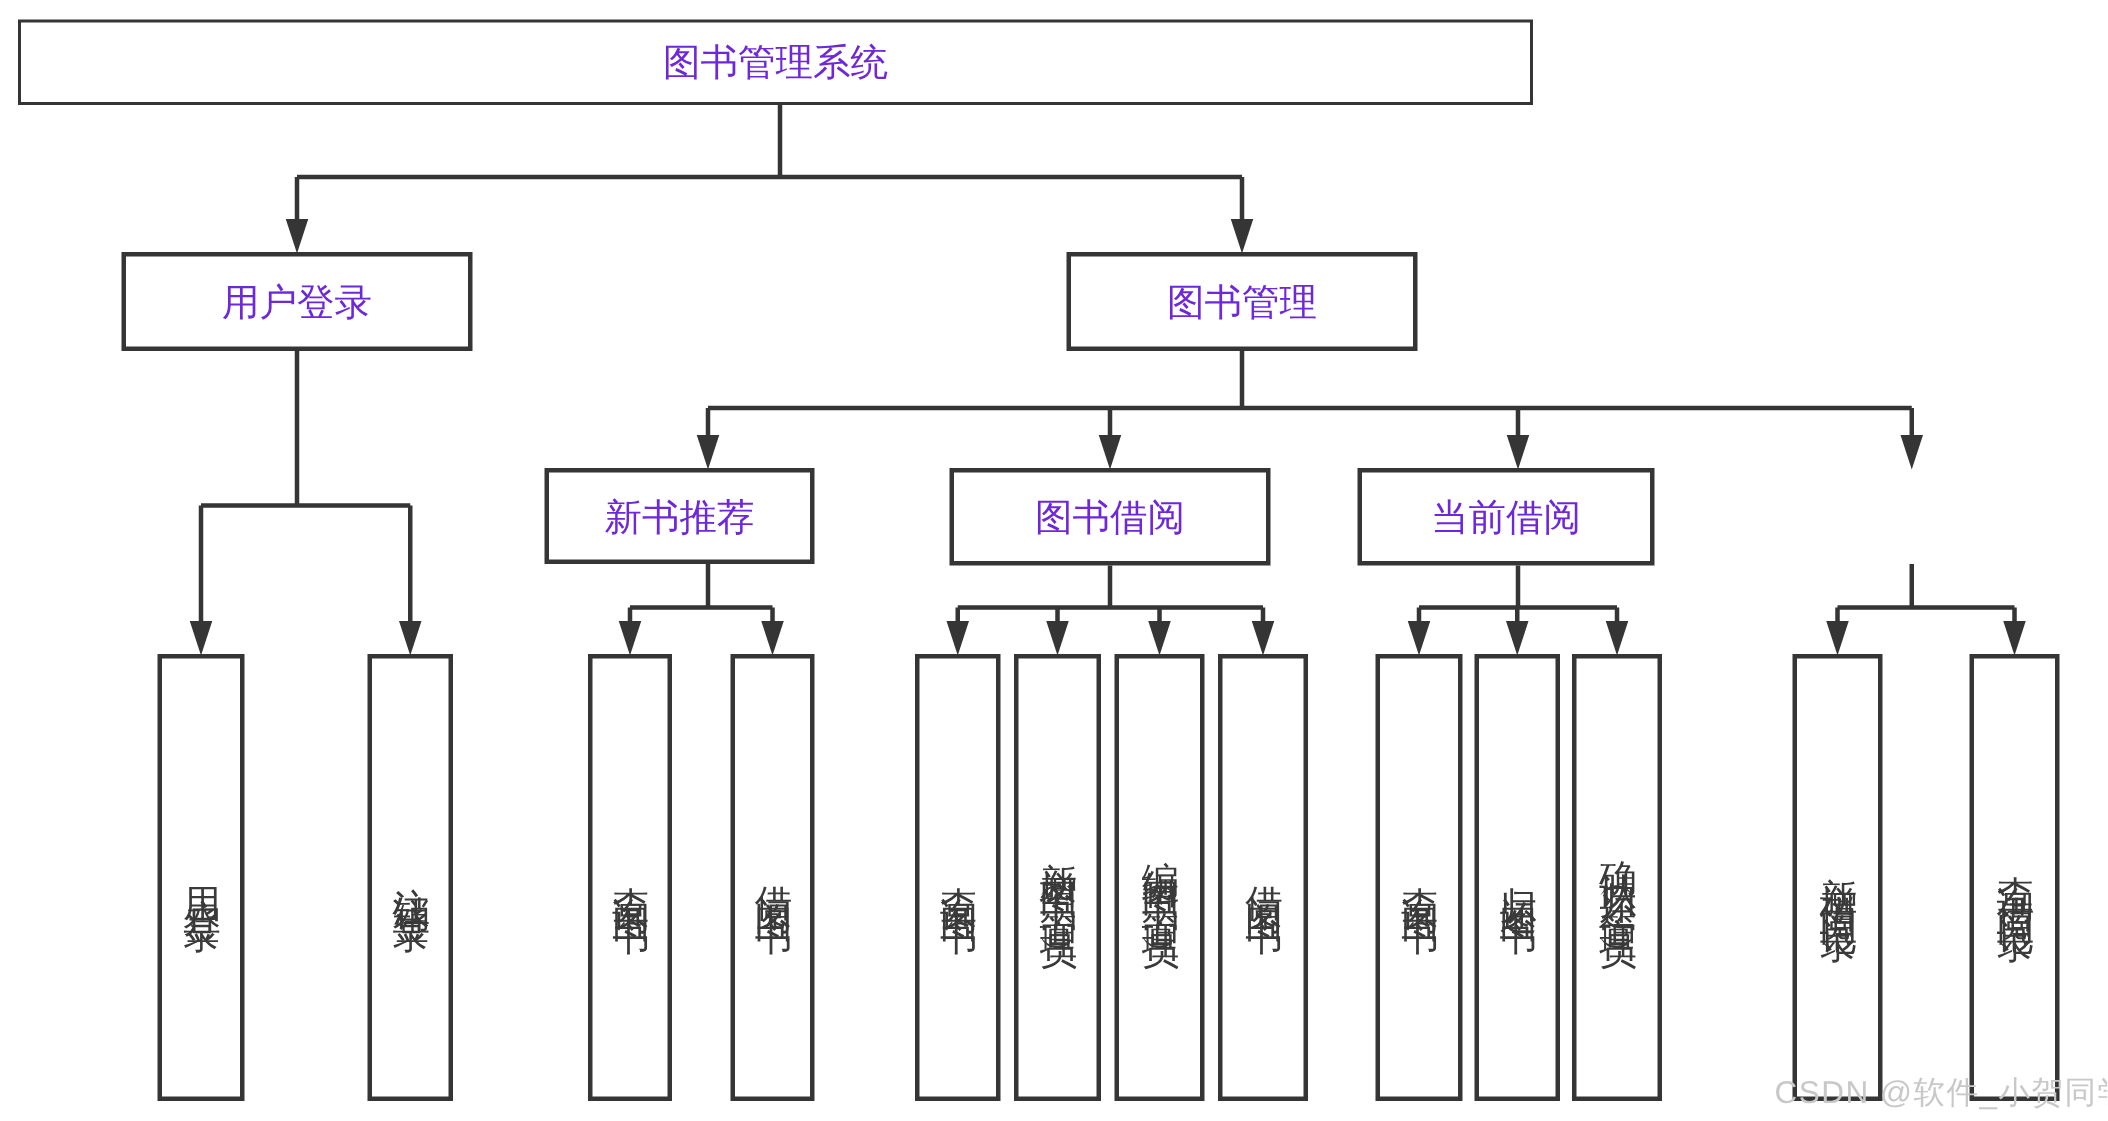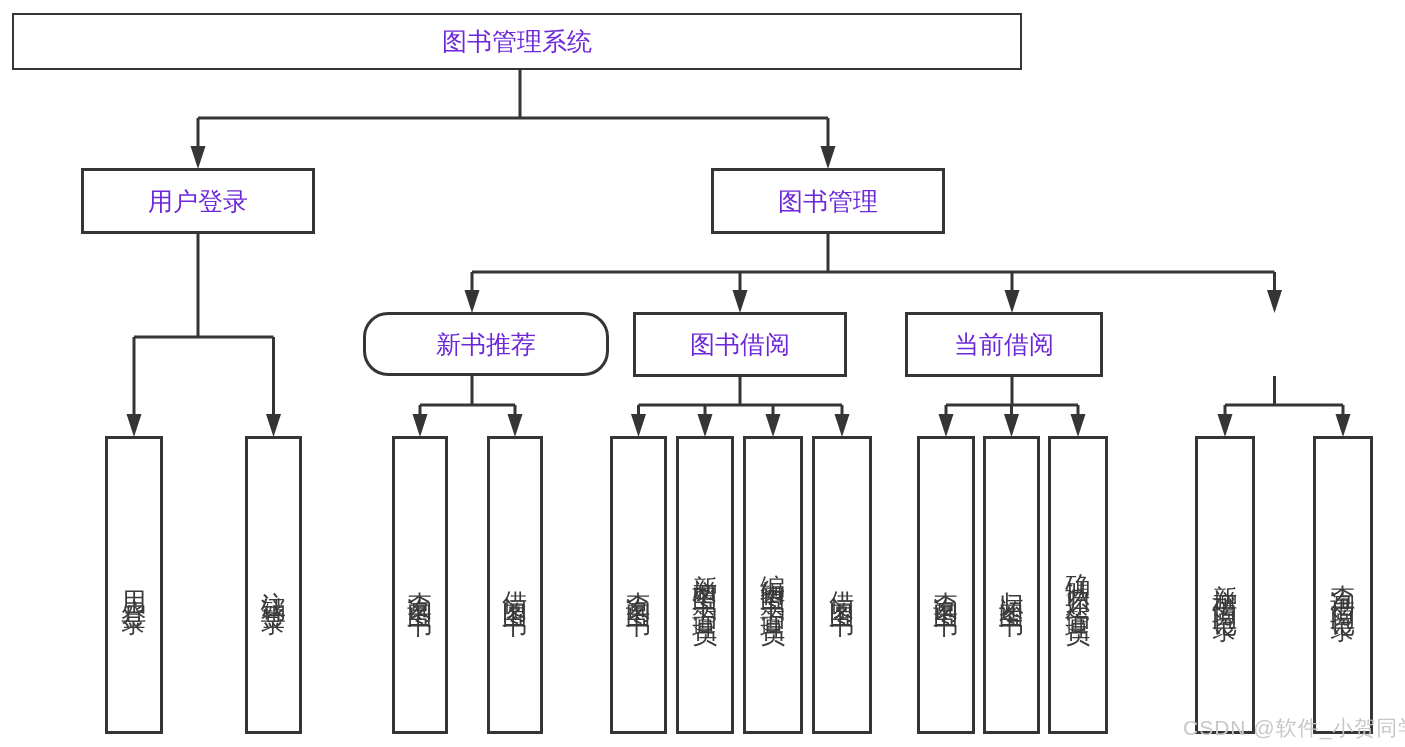--- a/index.html
+++ b/index.html
@@ -112,21 +112,21 @@
     <span>图书管理系统</span>
   </div>
 
   <div class="node" style="left:81px; top:168px; width:234px; height:66px;">
     <span>用户登录</span>
   </div>
   <div class="node" style="left:711px; top:168px; width:234px; height:66px;">
     <span>图书管理</span>
   </div>
 
-  <div class="node" style="left:363px; top:312px; width:246px; height:64px;border-radius:25px;">
+  <div class="node" style="left:363px; top:312px; width:180px; height:64px;">
     <span>新书推荐</span>
   </div>
   <div class="node" style="left:633px; top:312px; width:214px; height:65px;">
     <span>图书借阅</span>
   </div>
   <div class="node" style="left:905px; top:312px; width:198px; height:65px;">
     <span>当前借阅</span>
   </div>
 
   <div class="vnode" style="left:105px; width:58px;">

